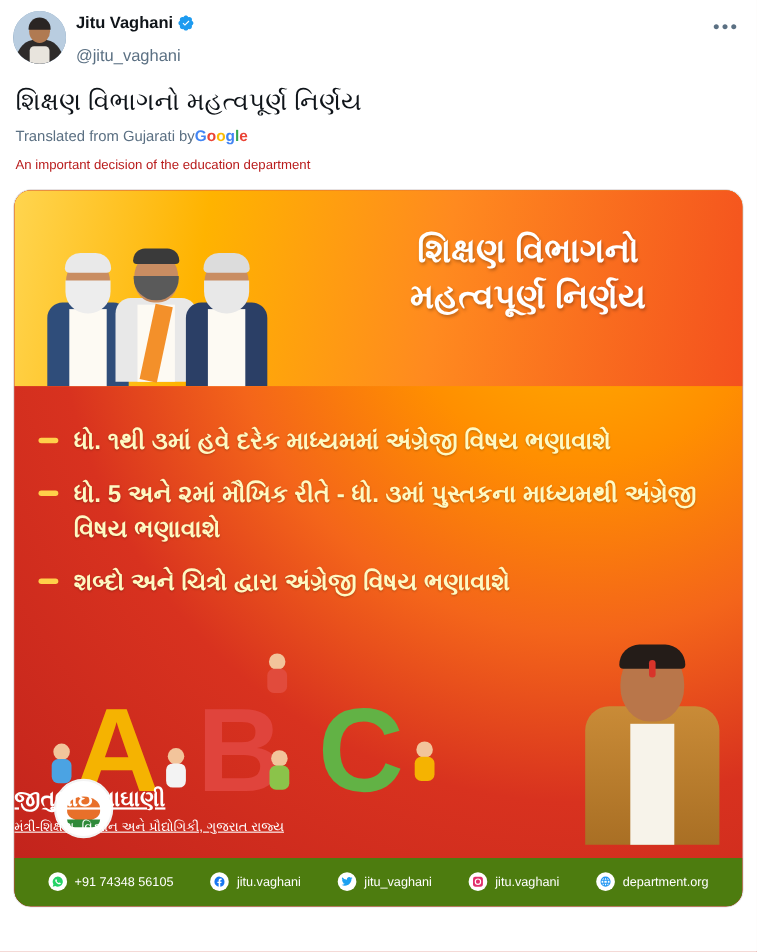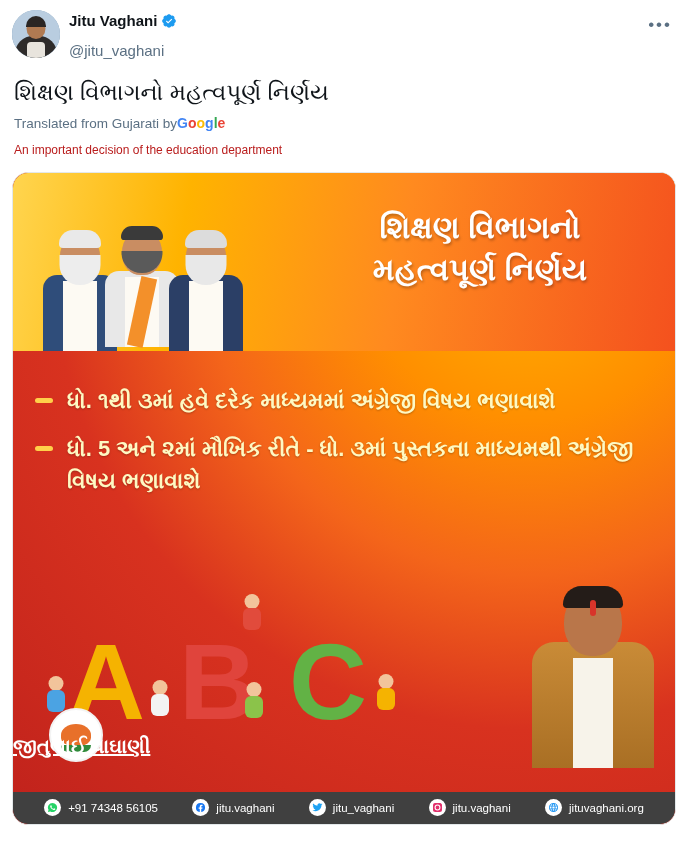--- a/index.html
+++ b/index.html
@@ -332,22 +332,22 @@
     color: #ffffff;
     font-family: "Liberation Sans", "DejaVu Sans", sans-serif;
     text-decoration: underline;
   }
   .sig-name { font-size: 20px; font-weight: bold; }
   .sig-role { font-size: 12px; margin-top: 5px; }
 
   .contact-bar {
     position: absolute;
     left: 0; right: 0; bottom: 0;
-    height: 32px;
-    background: #404040;
+    height: 44px;
+    background: #4d7c0f;
     display: flex;
     align-items: center;
     justify-content: space-around;
     padding: 0 14px;
   }
   .contact {
     display: flex;
     align-items: center;
     gap: 7px;
     color: #ffffff;
@@ -439,20 +439,21 @@
         <div class="beard"></div>
         <div class="hair"></div>
       </div>
     </div>
 
     <div class="poster-title">શિક્ષણ વિભાગનો મહત્વપૂર્ણ નિર્ણય</div>
 
     <div class="points">
       <div class="point">ધો. ૧થી ૩માં હવે દરેક માધ્યમમાં અંગ્રેજી વિષય ભણાવાશે</div>
       <div class="point">ધો. 5 અને ૨માં મૌખિક રીતે - ધો. ૩માં પુસ્તકના માધ્યમથી અંગ્રેજી વિષય ભણાવાશે</div>
+      <div class="point">શબ્દો અને ચિત્રો દ્વારા અંગ્રેજી વિષય ભણાવાશે</div>
     </div>
 
     <div class="abc-zone">
       <div class="big-letter bl-a">A</div>
       <div class="big-letter bl-b">B</div>
       <div class="big-letter bl-c">C</div>
       <div class="kid k1">
           <div class="k-head"></div>
           <div class="k-body"></div>
         </div>
@@ -483,20 +484,21 @@
       <div class="m-tilak"></div>
     </div>
 
     <div class="bjp-logo">
       <div class="lotus"></div>
       <div class="lotus-g"></div>
     </div>
 
     <div class="signature">
       <div class="sig-name">જીતુભાઈ વાઘાણી</div>
+      <div class="sig-role">મંત્રી-શિક્ષણ, વિજ્ઞાન અને પ્રૌદ્યોગિકી, ગુજરાત રાજ્ય</div>
     </div>
 
     <div class="contact-bar">
       <div class="contact">
         <span class="c-ico">
           <svg width="11" height="11" viewBox="0 0 24 24">
               <path fill="#25D366" d="M12 2a10 10 0 00-8.6 15.1L2 22l5.1-1.3A10 10 0 1012 2zm5.4 14.1c-.2.6-1.2 1.2-1.7 1.2-.5.1-1 .1-1.6-.1-.4-.1-.9-.3-1.5-.6-2.7-1.2-4.4-3.9-4.5-4.1-.1-.2-1.1-1.4-1.1-2.7 0-1.3.7-1.9.9-2.2.2-.3.5-.3.7-.3h.5c.2 0 .4 0 .6.5l.8 1.9c.1.2 0 .4-.1.5l-.4.5c-.1.1-.3.3-.1.6.2.3.8 1.3 1.7 2.1 1.1 1 2.1 1.3 2.4 1.4.2.1.4.1.6-.1l.7-.8c.2-.2.4-.2.6-.1l1.8.9c.2.1.4.2.4.3.1.2.1.7-.1 1.2z"></path>
             </svg>
         </span>
         <span>+91 74348 56105</span>
@@ -524,18 +526,18 @@
             </svg>
         </span>
         <span>jitu.vaghani</span>
       </div>
       <div class="contact">
         <span class="c-ico">
           <svg width="11" height="11" viewBox="0 0 24 24">
               <path fill="#2196F3" d="M12 2a10 10 0 1010 10A10 10 0 0012 2zm6.9 6h-2.9a15.6 15.6 0 00-1.3-3.4A8 8 0 0118.9 8zM12 4.1A14 14 0 0113.8 8h-3.6A14 14 0 0112 4.1zM4.3 14a8 8 0 010-4h3.3a16.5 16.5 0 000 4zm.8 2h2.9a15.6 15.6 0 001.3 3.4A8 8 0 015.1 16zm2.9-8H5.1a8 8 0 014.2-3.4A15.6 15.6 0 008 8zm4 11.9A14 14 0 0110.2 16h3.6A14 14 0 0112 19.9zm2.3-5.9H9.7a14.8 14.8 0 010-4h4.6a14.8 14.8 0 010 4zm.4 5.4a15.6 15.6 0 001.3-3.4h2.9a8 8 0 01-4.2 3.4zm1.7-5.4a16.5 16.5 0 000-4h3.3a8 8 0 010 4z"></path>
             </svg>
         </span>
-        <span>jituvaghani.org</span>
+        <span>department.org</span>
       </div>
     </div>
   </div>
 
 </div>
 
 </body></html>

